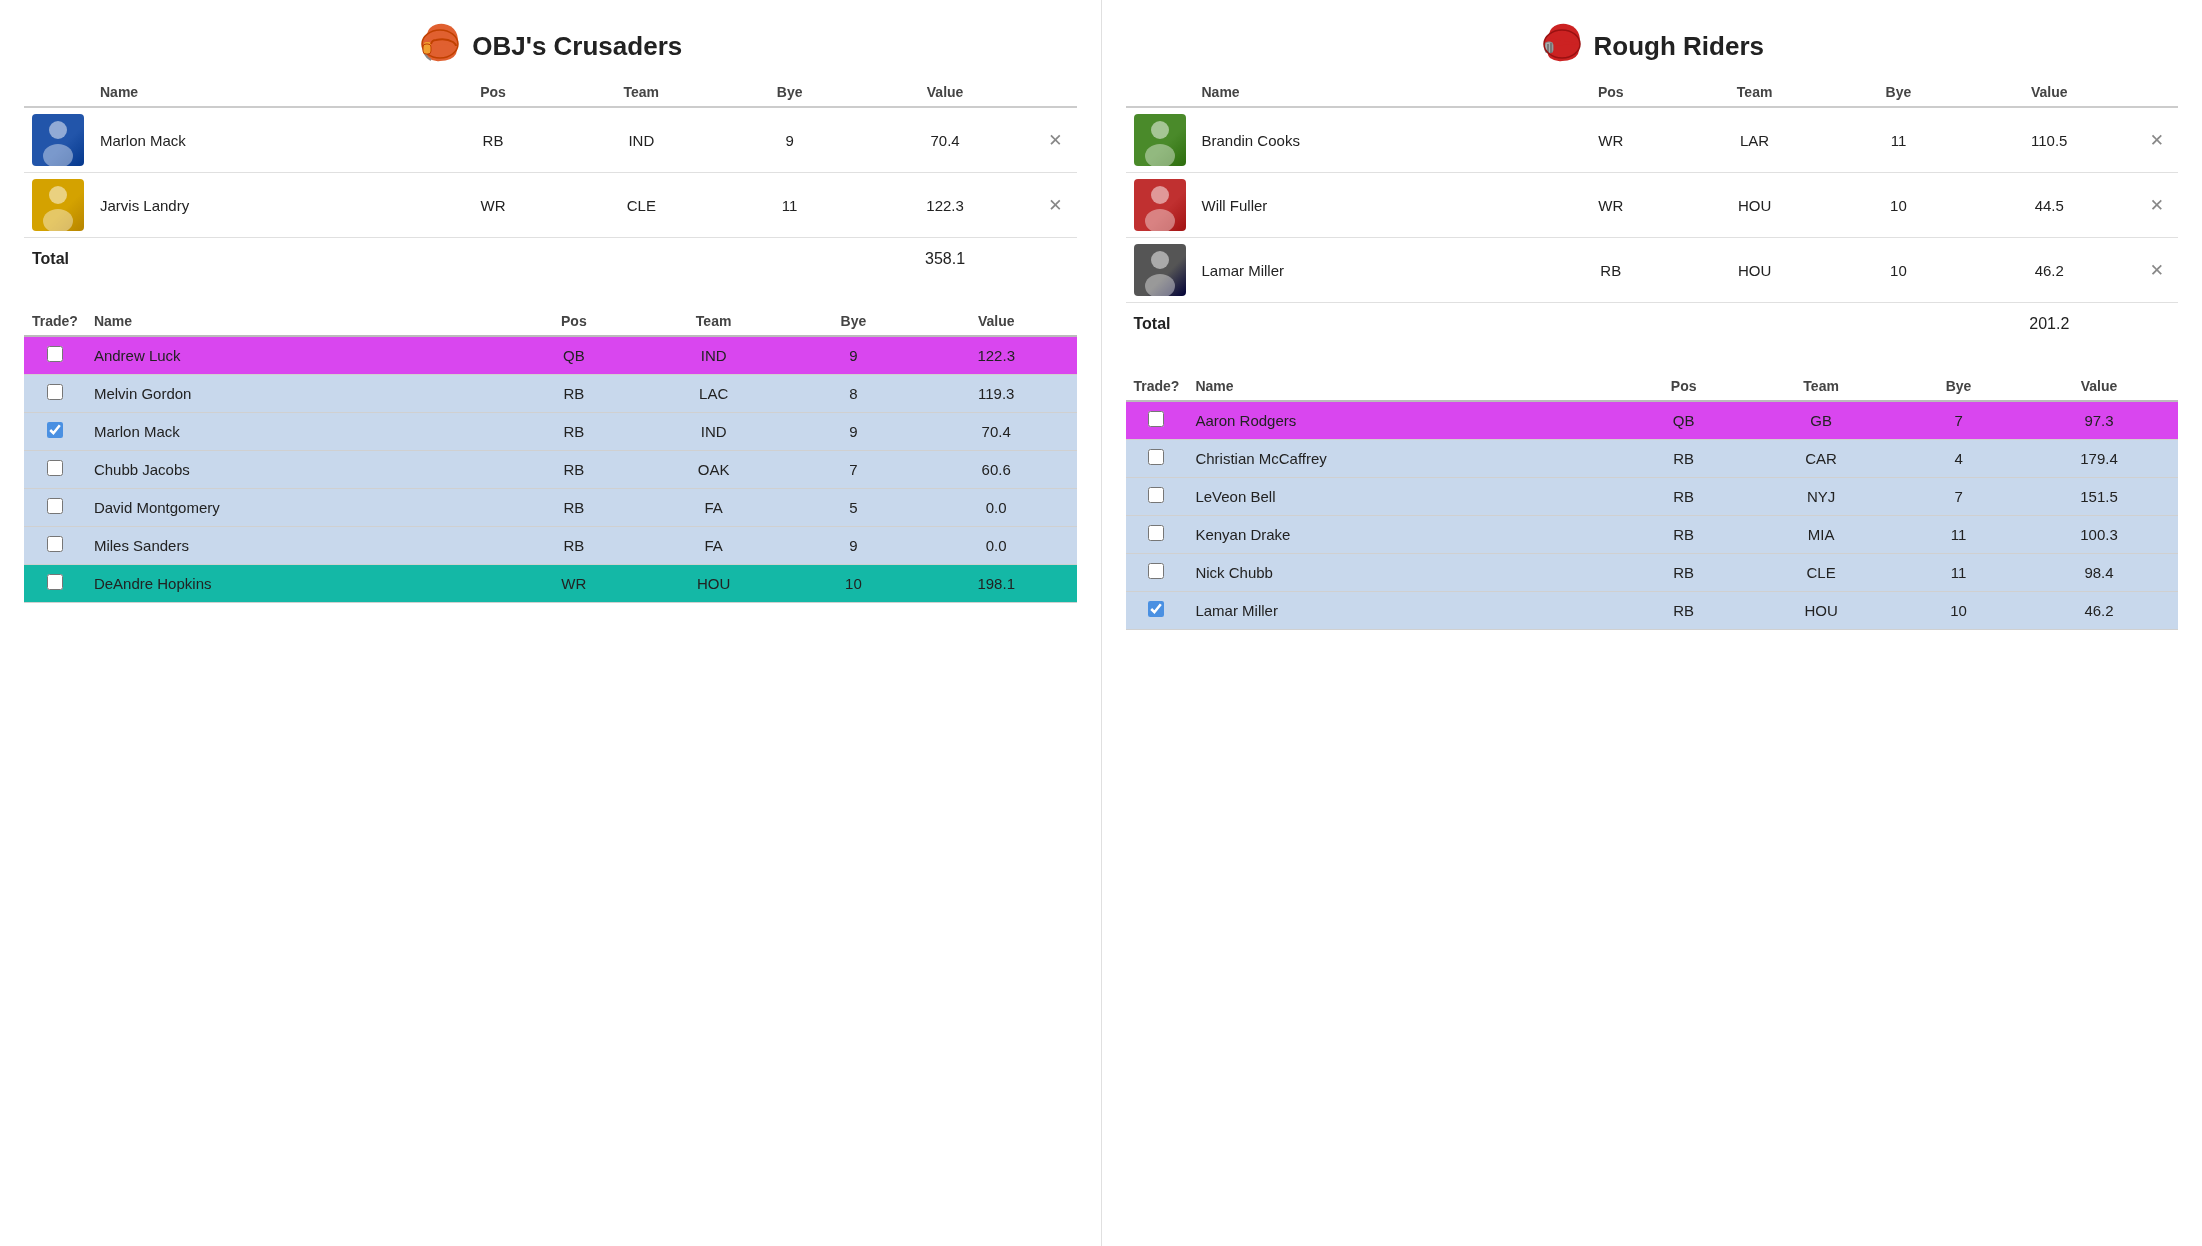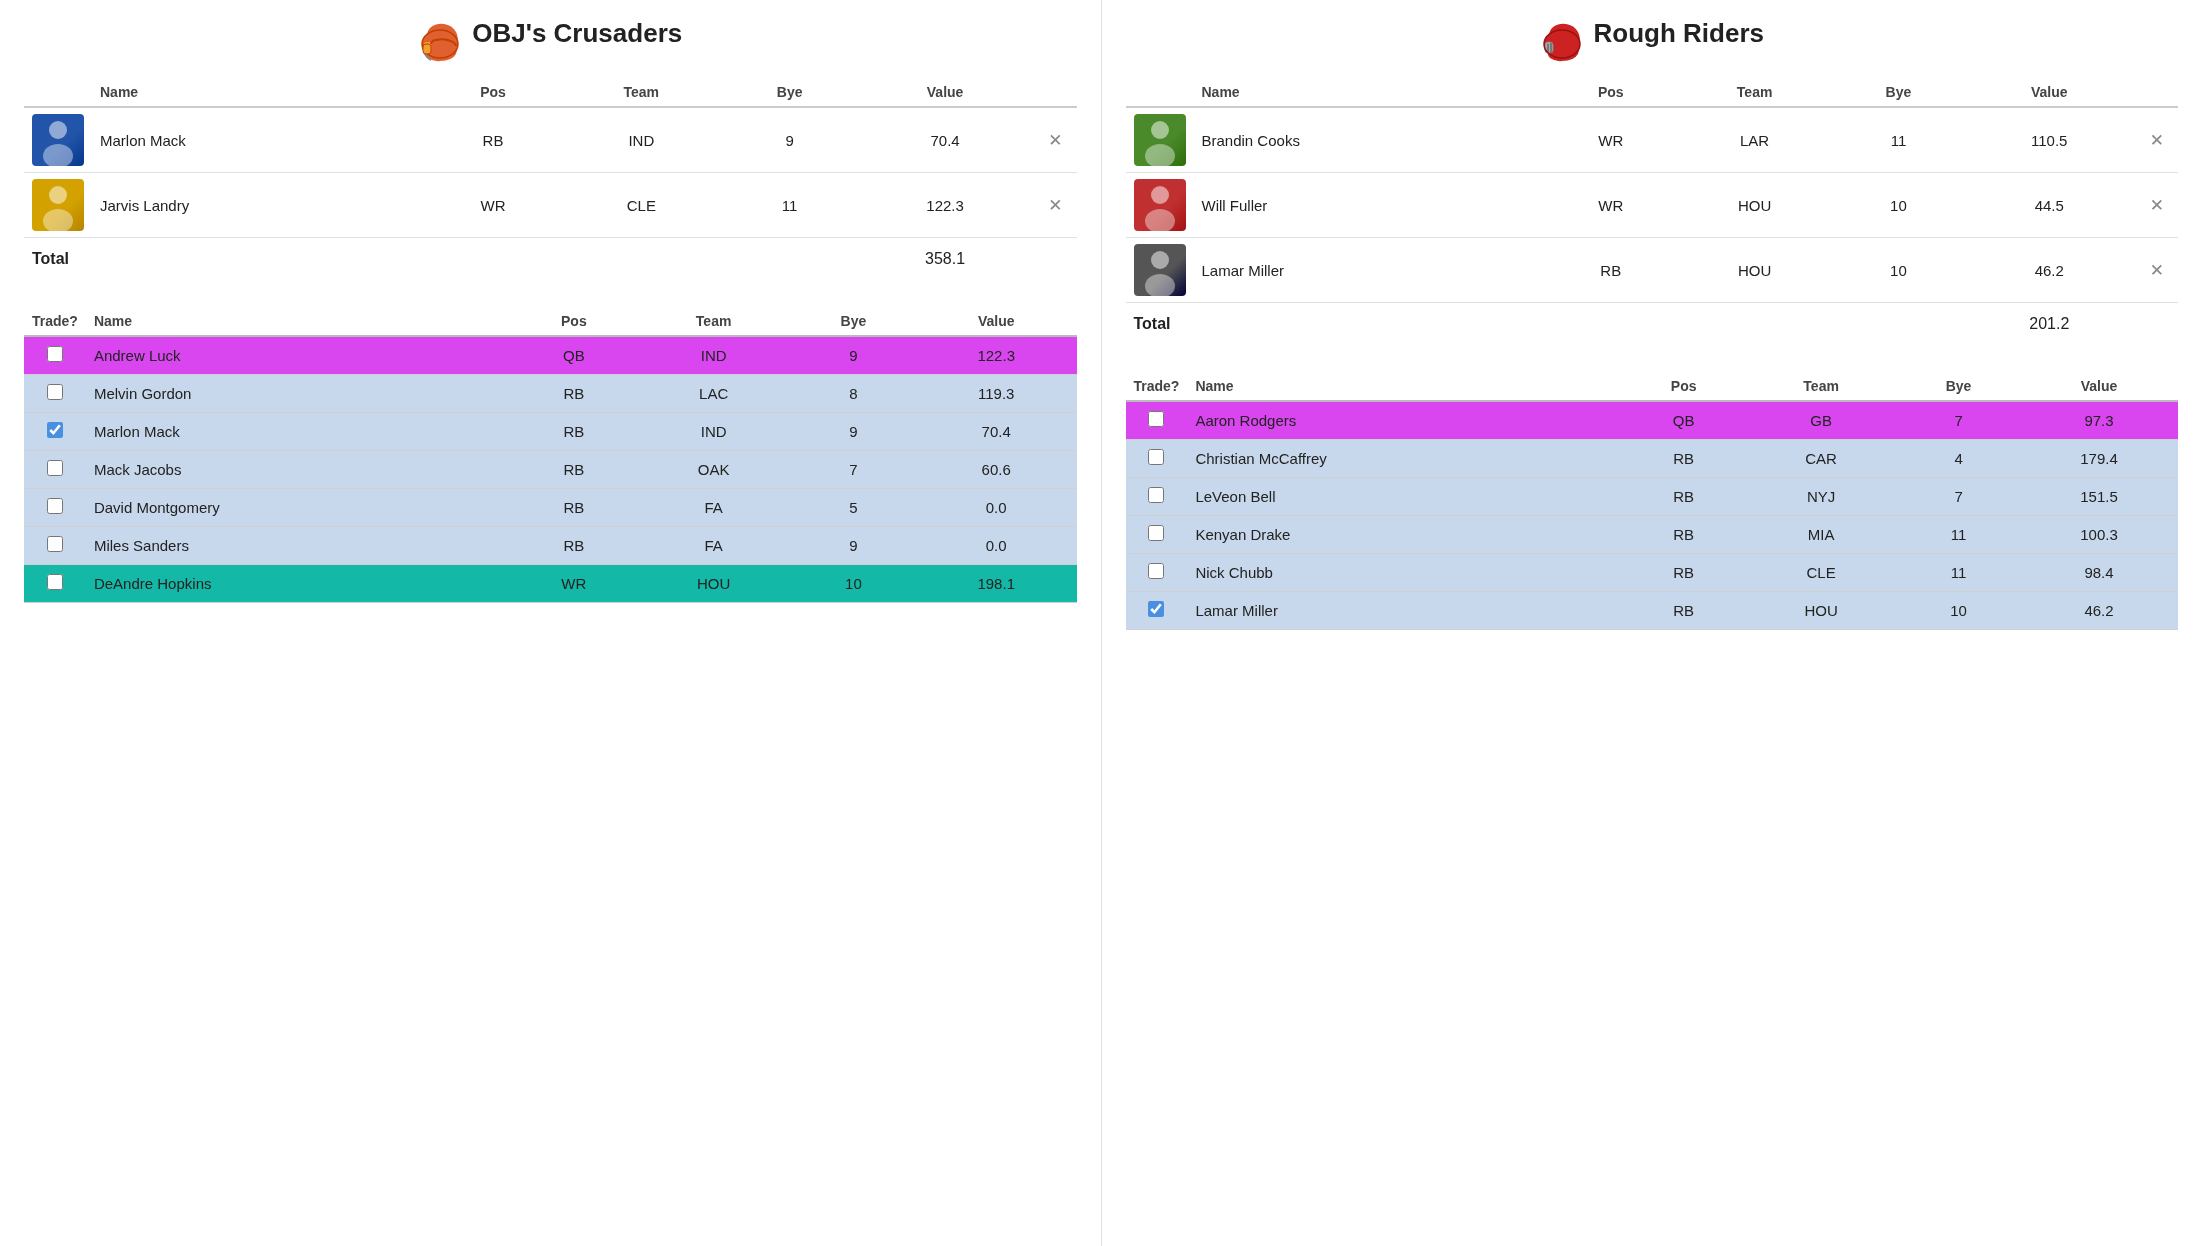--- a/index.html
+++ b/index.html
@@ -19,21 +19,21 @@
     .panel {
       flex: 1;
       padding: 18px 24px 24px 24px;
       border-right: 1px solid #e0e0e0;
     }
     .panel:last-child { border-right: none; }
 
     
     .team-header {
       display: flex;
-      align-items: flex-start;
+      align-items: flex-end;
       justify-content: center;
       gap: 10px;
       margin-bottom: 16px;
     }
     .team-name {
       font-size: 26px;
       font-weight: 700;
       color: #222;
     }
 
@@ -247,21 +247,21 @@
       <td>Marlon Mack</td>
       <td class="num">RB</td>
       <td class="num">IND</td>
       <td class="num">9</td>
       <td class="num val">70.4</td>
     </tr>
             <tr class="row-blue">
       <td class="checkbox-cell">
         <input type="checkbox" style="">
       </td>
-      <td>Mack Jacobs</td>
+      <td>Chubb Jacobs</td>
       <td class="num">RB</td>
       <td class="num">OAK</td>
       <td class="num">7</td>
       <td class="num val">60.6</td>
     </tr>
             <tr class="row-blue">
       <td class="checkbox-cell">
         <input type="checkbox" style="">
       </td>
       <td>David Montgomery</td>

